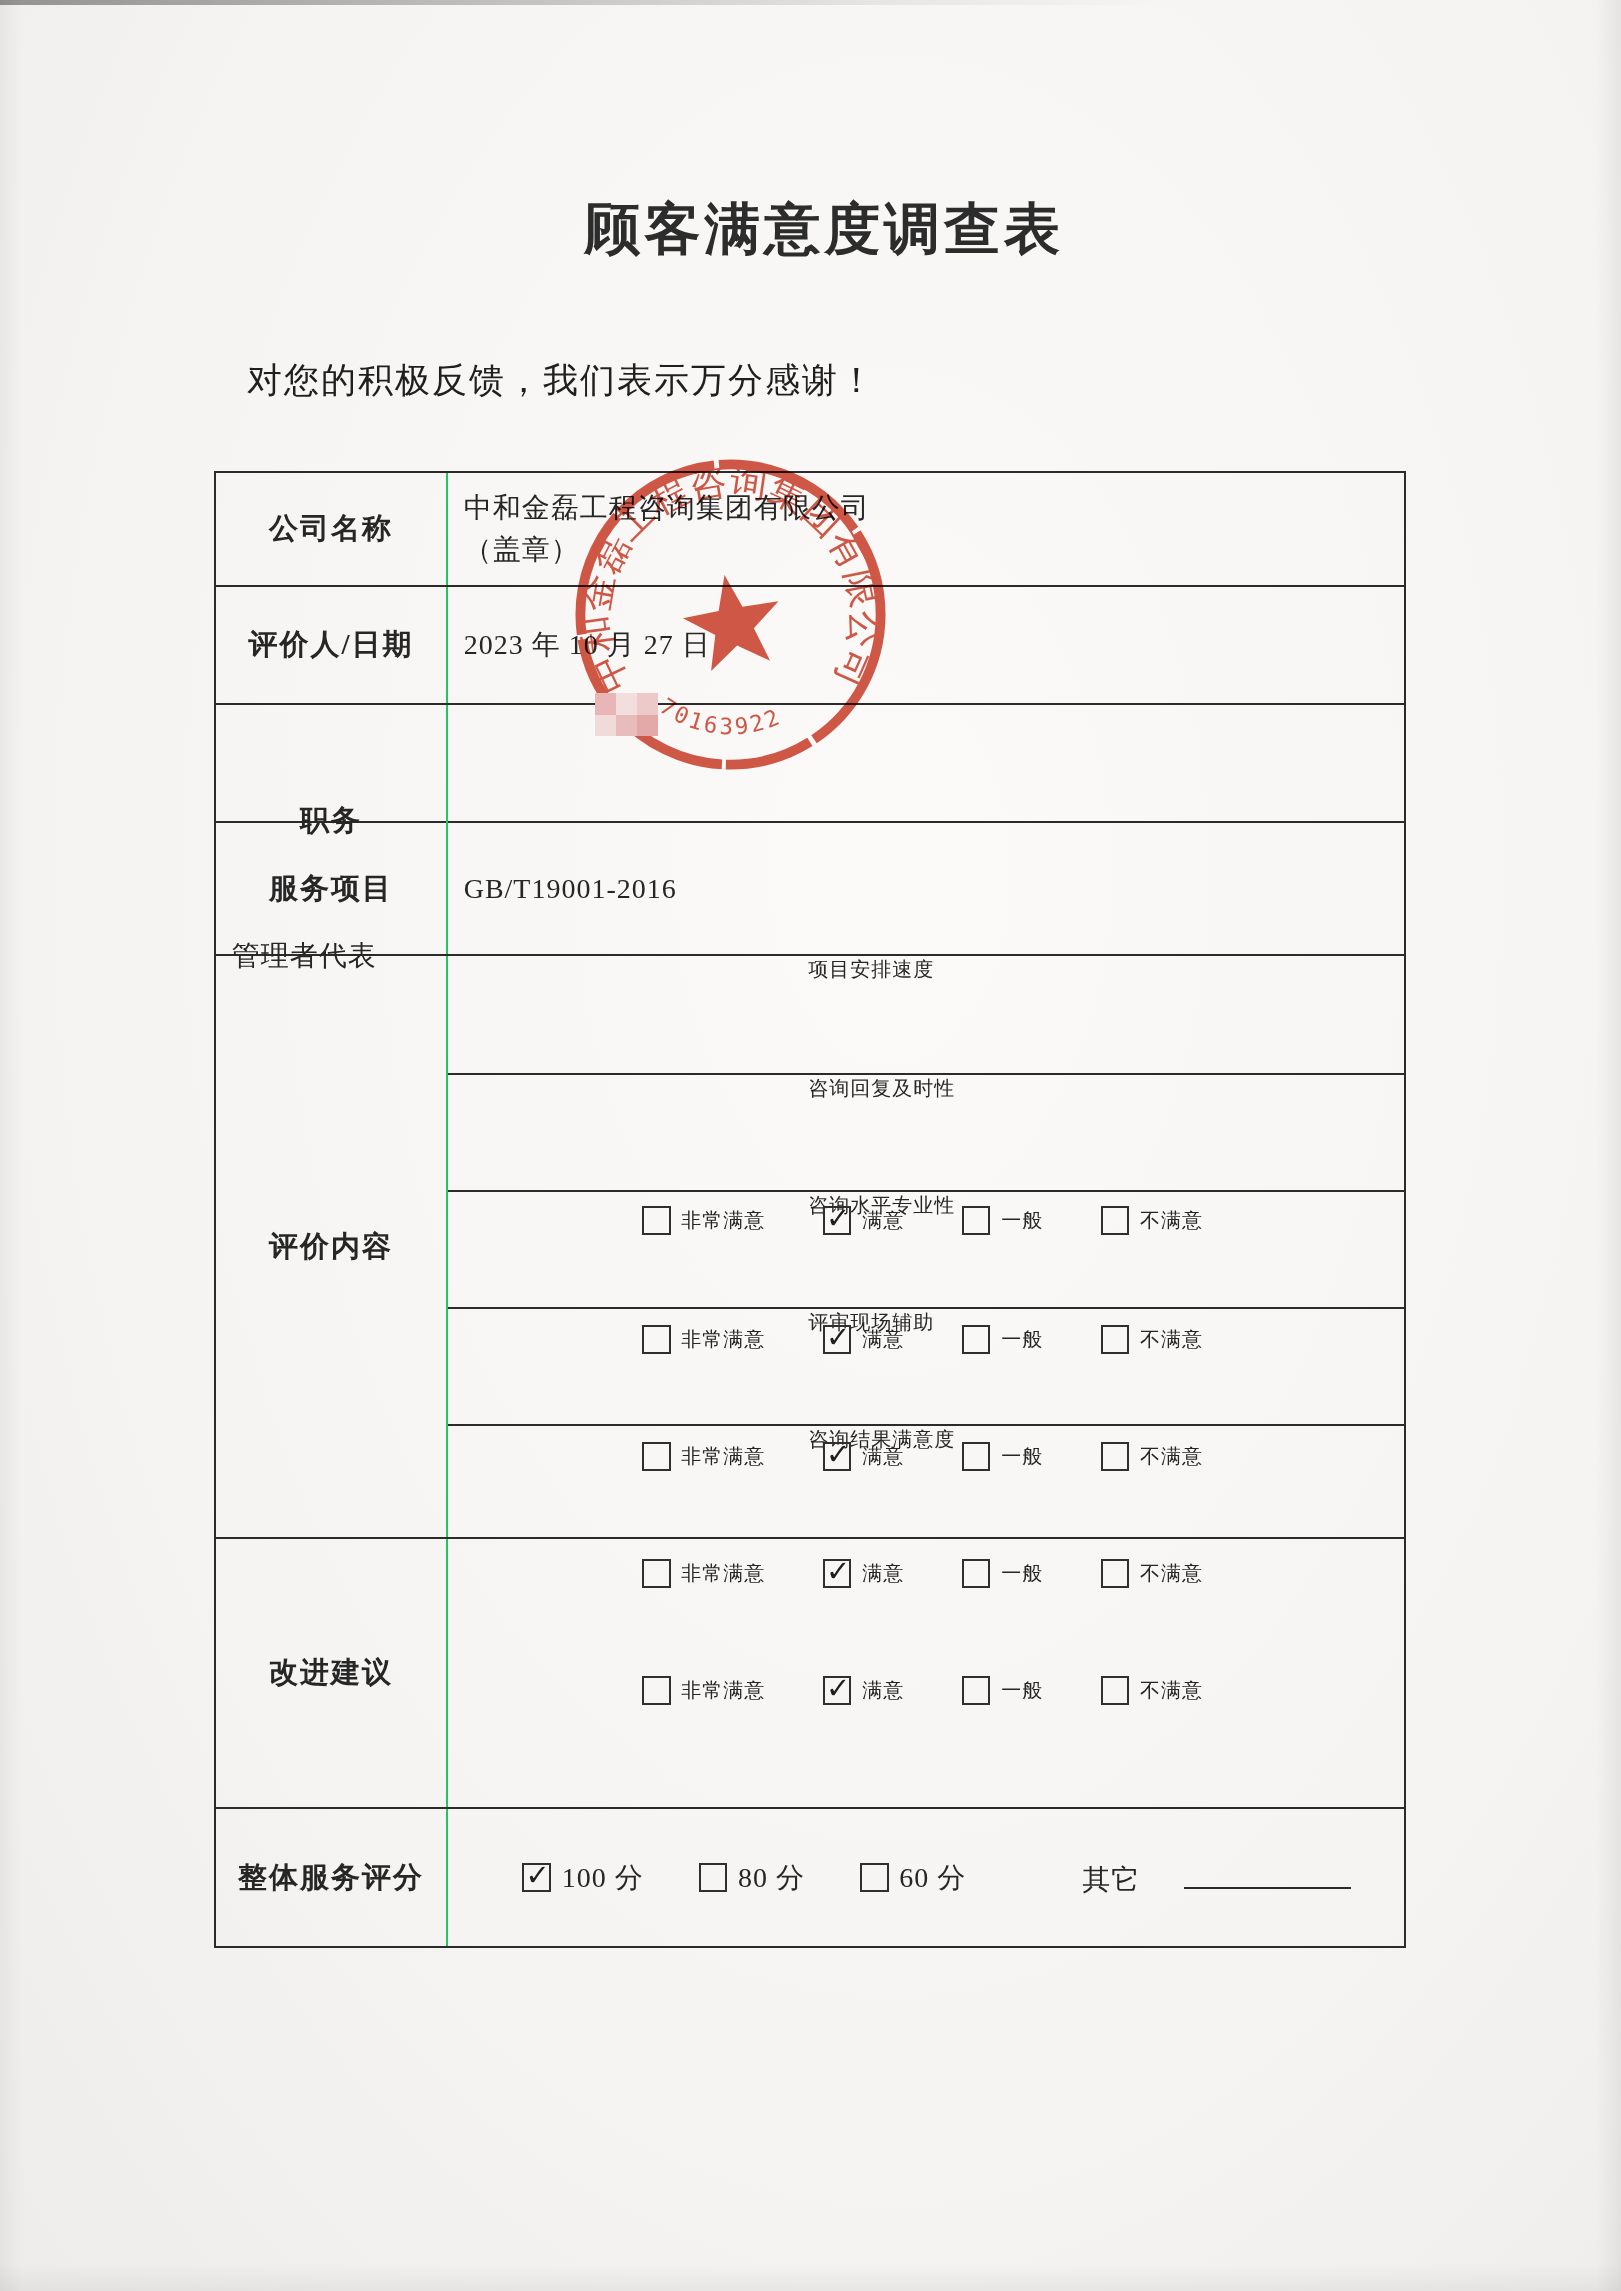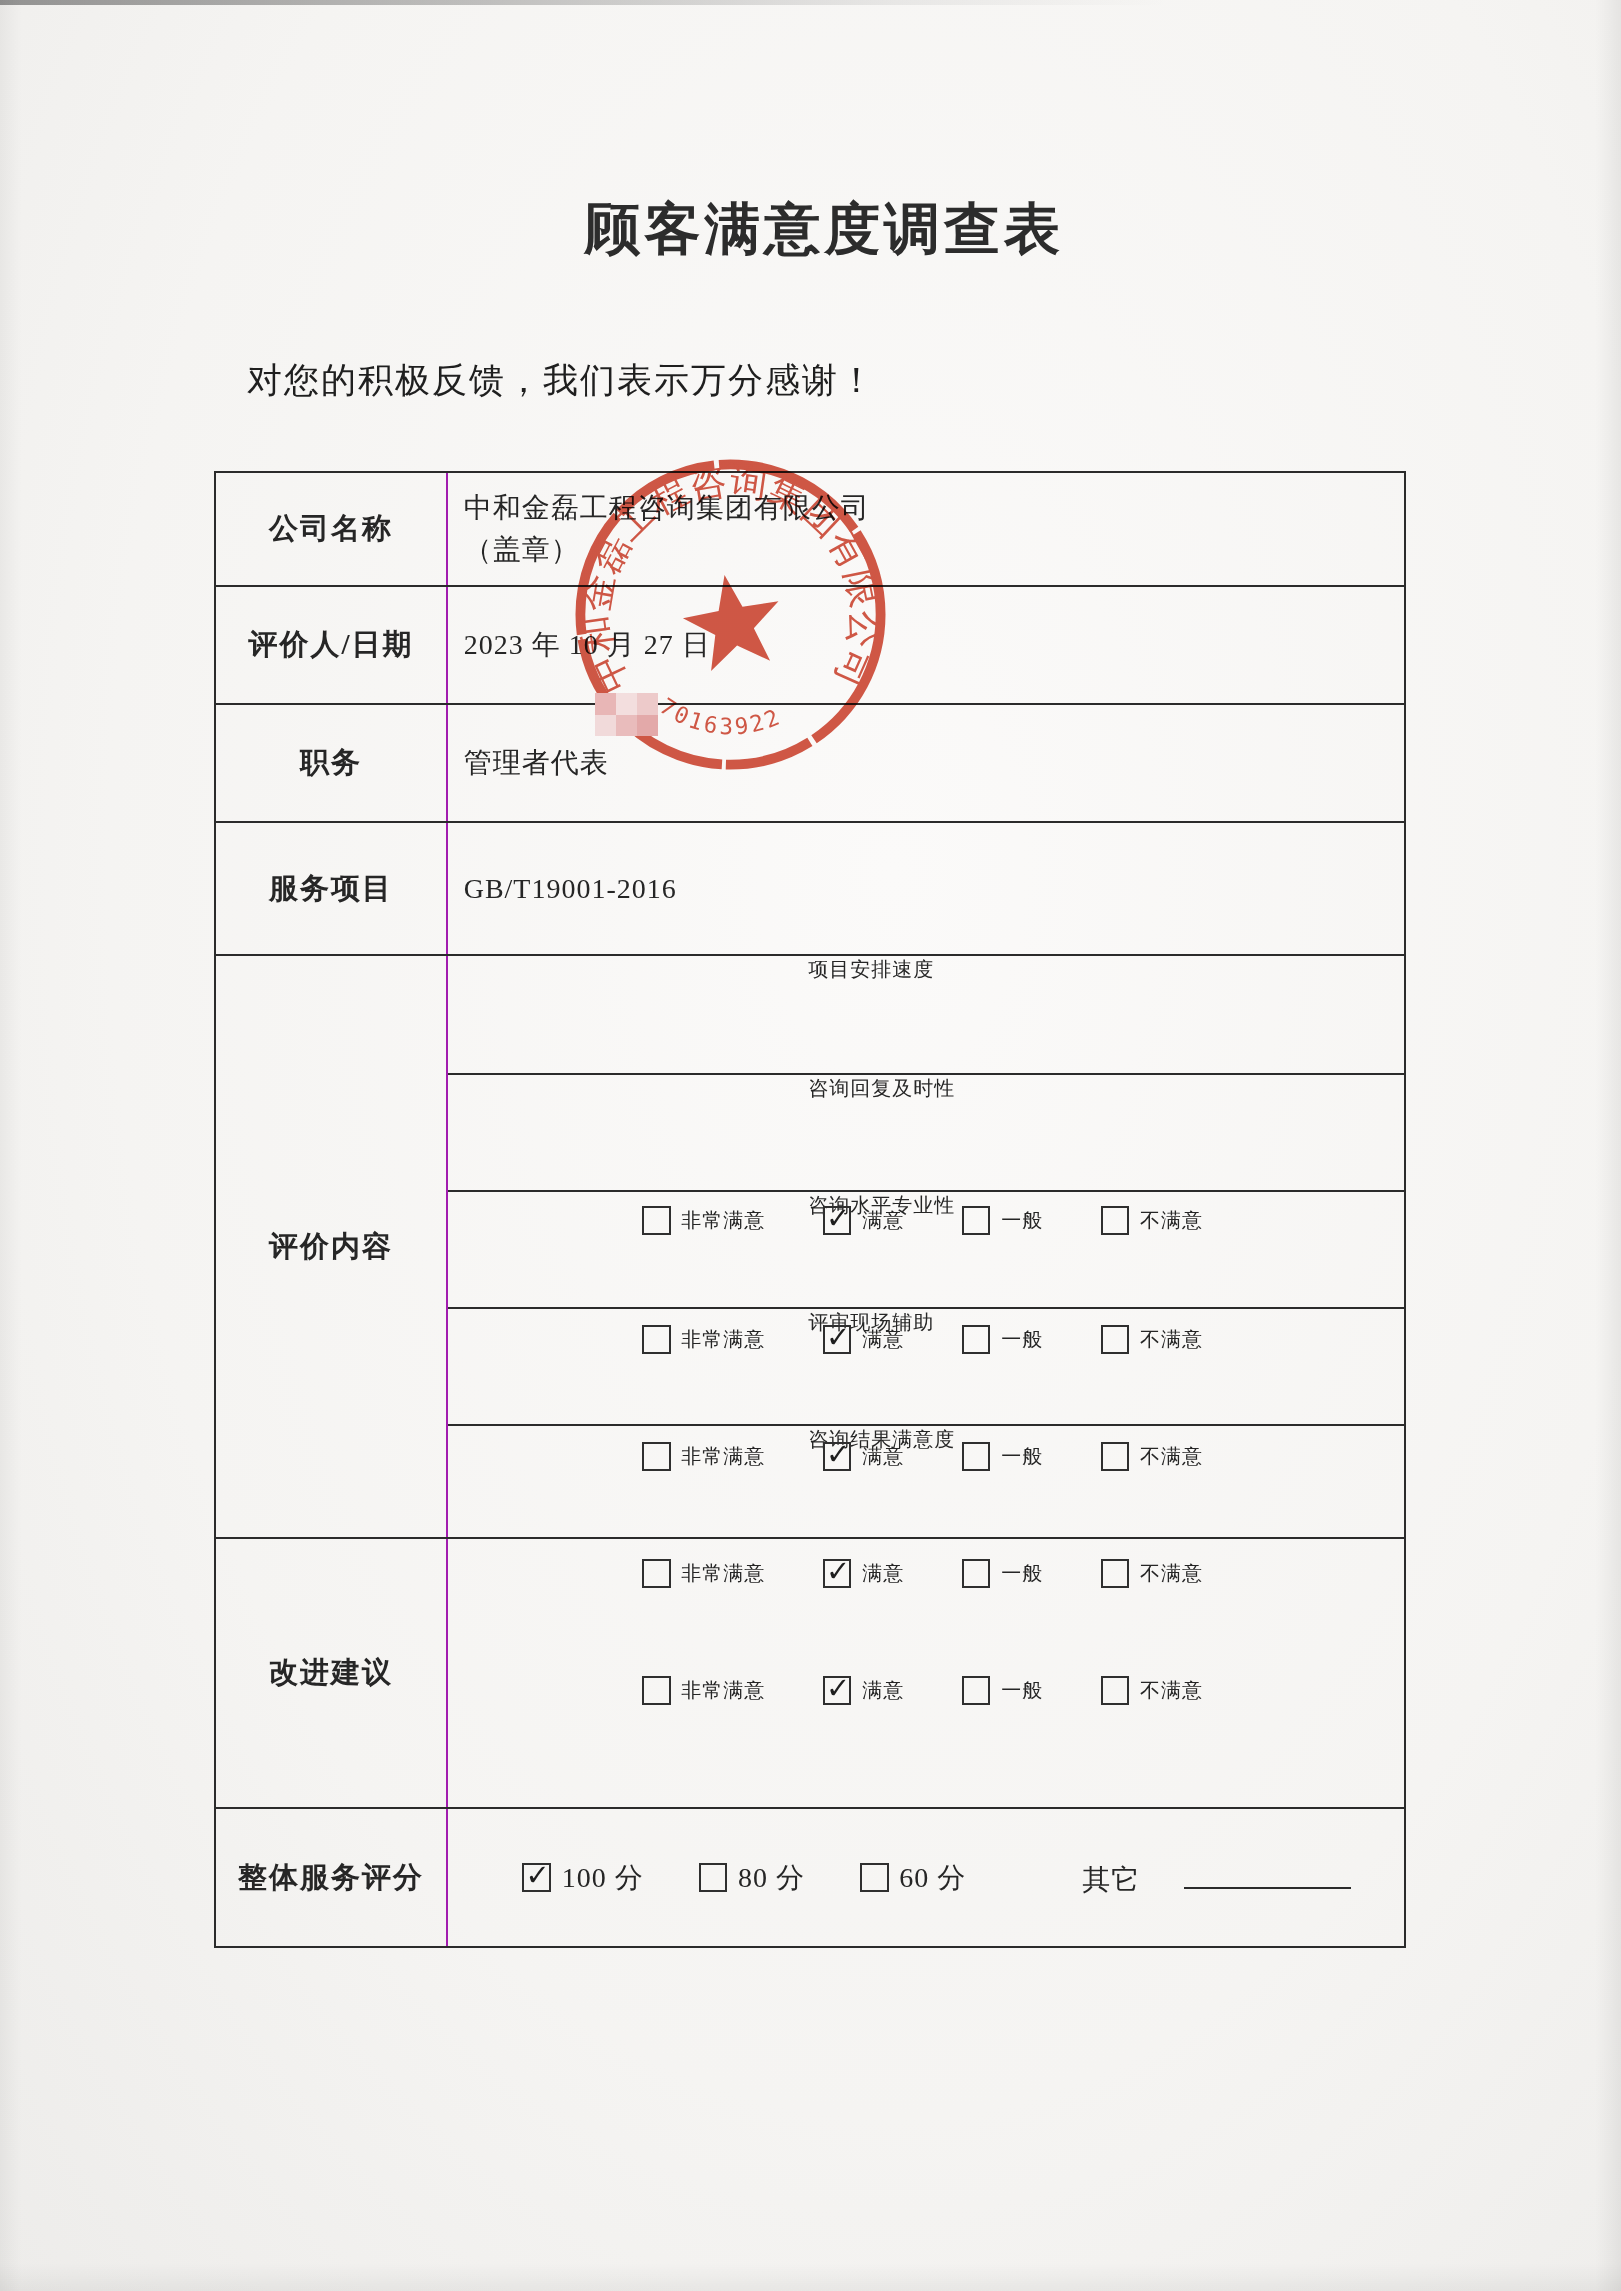--- a/index.html
+++ b/index.html
@@ -34,32 +34,32 @@
   }
   
   .form-table{
     position:absolute;left:214px;top:471px;width:1192px;
     border:2.9px solid #2b2b2b;box-sizing:border-box;background:transparent;
   }
   .row{display:flex;box-sizing:border-box;}
   .row + .row{border-top:2px solid #2b2b2b;}
   .cell{box-sizing:border-box;}
   .lbl{
-    width:232px;flex:0 0 232px;border-right:2px solid #a21caf;
+    width:232px;flex:0 0 232px;border-right:2px solid #22c55e;
     display:flex;align-items:center;justify-content:center;
     font-size:29px;font-weight:600;letter-spacing:2px;text-align:center;
   }
   .val{
     flex:1;display:flex;flex-direction:column;justify-content:center;
     padding-left:15.7px;font-size:28px;letter-spacing:1px;
   }
   .vline{line-height:1.5;}
   .r-company{height:112px;}
   .r-date{height:118px;}
-  .r-position{height:118px;}
+  .r-position{height:118px;flex-direction:column;}
   .r-service{height:133px;}
   .r-eval{height:583px;}
   .r-suggest{height:270px;}
   .r-overall{height:139px;}
   .eval-col{flex:1;display:flex;flex-direction:column;}
   .eval-row{
     height:117px;display:flex;align-items:center;padding-left:14.7px;
     box-sizing:border-box;font-size:20px;flex-direction:column;
   }
   .eval-row + .eval-row{border-top:2px solid #2b2b2b;}

